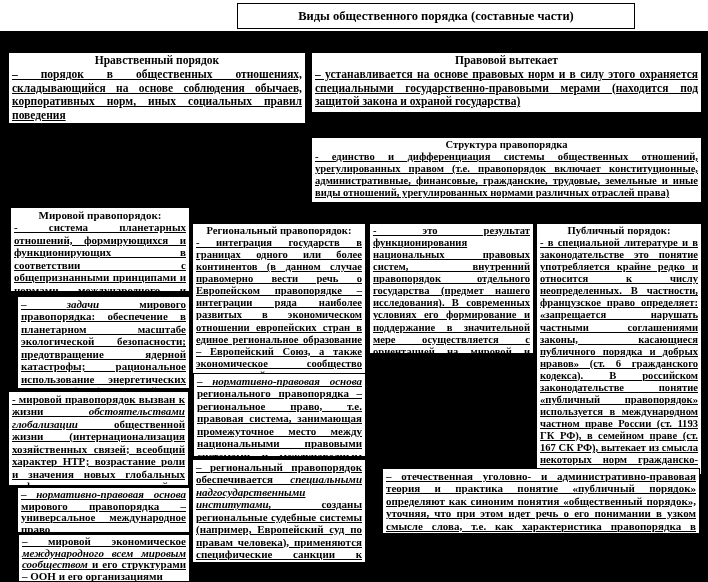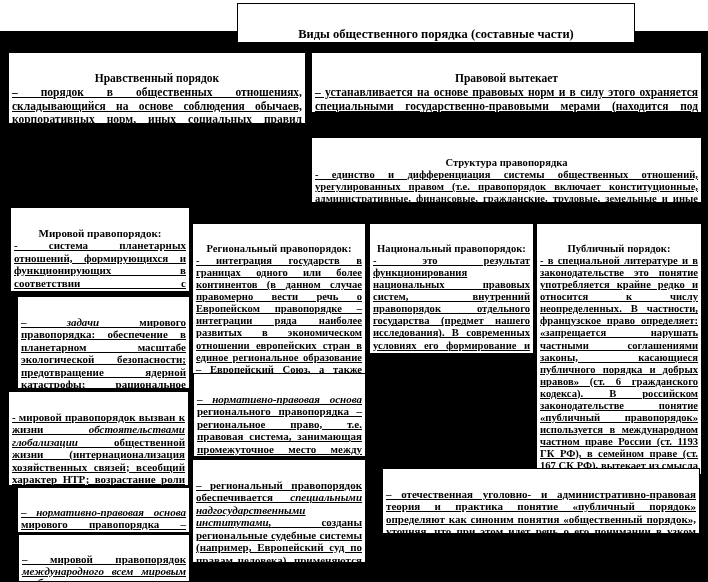--- a/index.html
+++ b/index.html
@@ -1,20 +1,20 @@
 <!DOCTYPE html>
 <html><head>
 <meta charset="utf-8">
 <style>
   html,body{margin:0;padding:0;background:#555;}
   .canvas{position:relative;width:708px;height:582px;background:#000;overflow:hidden;
           font-family:"Liberation Serif","DejaVu Serif",serif;color:#000;font-weight:bold;}
   .topband{position:absolute;left:0;top:0;width:708px;height:31px;background:#fff;}
   .box{position:absolute;background:#fff;border:1px solid #000;box-sizing:border-box;
-       padding:19px 3px;overflow:hidden;text-align:justify;}
+       padding:1px 3px;overflow:hidden;text-align:justify;}
   .bt{text-align:center;}
   .bb{text-align:justify;text-decoration:underline;}
   .title-box{font-size:12.5px;line-height:23px;text-align:center;}
   .fs115{font-size:11.5px;line-height:1.2;}
   .fs11{font-size:11px;line-height:1.13;}
   .fs105{font-size:10.6px;line-height:1.14;margin-top:16px;}
   .iu{font-style:italic;text-decoration:underline;}
   .u{text-decoration:underline;}
 </style>
 </head>
@@ -54,38 +54,37 @@
 
   <div class="box fs11" style="left:8px;top:391px;width:181px;height:95px;">
     <div class="bb"><span>- мировой правопорядок вызван к жизни </span><span class="iu">обстоятельствами глобализации</span><span> общественной жизни (</span><span class="u">интернационализация хозяйственных связей</span><span>; всеобщий характер НТР; возрастание роли и значения новых глобальных информационных технологий и др.)</span></div>
   </div>
 
   <div class="box fs11" style="left:17px;top:487px;width:173px;height:46px;line-height:1.05;">
     <div class="bb"><span>– </span><span class="iu">нормативно-правовая основа</span><span> мирового правопорядка – универсальное международное право</span></div>
   </div>
 
   <div class="box fs11" style="left:18px;top:534px;width:172px;height:48px;line-height:1.05;">
-    <div class="bb"><span>– мировой правопорядок </span><span class="iu">международного всем мировым сообществом</span><span> и его структурами – </span><span class="u">ООН</span><span> и его организациями</span></div>
+    <div class="bb"><span>– мировой экономическое </span><span class="iu">международного всем мировым сообществом</span><span> и его структурами – </span><span class="u">ООН</span><span> и его организациями</span></div>
   </div>
 
   <div class="box fs105" style="left:192px;top:207px;width:174px;height:164px;">
     <div class="bt">Региональный правопорядок:</div>
     <div class="bb">- интеграция государств в границах одного или более континентов (в данном случае правомерно вести речь о Европейском правопорядке – интеграции ряда наиболее развитых в экономическом отношении европейских стран в единое региональное образование – Европейский Союз, а также экономическое сообщество североевропейских государств – Бенилюкс) – т.е. объединение государств в Совет Европы</div>
   </div>
 
   <div class="box fs11" style="left:193px;top:373px;width:173px;height:84px;">
     <div class="bb"><span>– </span><span class="iu">нормативно-правовая основа</span><span> регионального правопорядка – региональное право, т.е. правовая система, занимающая промежуточное место между национальными правовыми системами и международным правом</span></div>
   </div>
 
   <div class="box fs11" style="left:192px;top:459px;width:174px;height:104px;">
     <div class="bb"><span>– региональный правопорядок обеспечивается </span><span class="iu">специальными надгосударственными институтами,</span><span> созданы региональные судебные системы (например, Европейский суд по правам человека), применяются специфические санкции к государствам-нарушителям</span></div>
   </div>
 
   <div class="box fs105" style="left:369px;top:207px;width:165px;height:131px;">
-    <div class="bt">Национальный правопорядок:</div>
     <div class="bb">- это результат функционирования национальных правовых систем, внутренний правопорядок отдельного государства (предмет нашего исследования). В современных условиях его формирование и поддержание в значительной мере осуществляется с ориентацией на мировой и региональный правопорядок</div>
   </div>
 
   <div class="box fs105" style="left:536px;top:207px;width:166px;height:252px;">
     <div class="bt">Публичный порядок:</div>
     <div class="bb">- в специальной литературе и в законодательстве это понятие употребляется крайне редко и относится к числу неопределенных. В частности, французское право определяет: «запрещается нарушать частными соглашениями законы, касающиеся публичного порядка и добрых нравов» (ст. 6 гражданского кодекса). В российском законодательстве понятие «публичный правопорядок» используется в международном частном праве России (ст. 1193 ГК РФ), в семейном праве (ст. 167 СК РФ), вытекает из смысла некоторых норм гражданско-процессуального (ст. 245-250 ГПК РФ), арбитражно-процессуального (ст. 59 АПК РФ) характера.</div>
   </div>
 
   <div class="box fs11" style="left:382px;top:468px;width:318px;height:66px;">
     <div class="bb"><span>– отечественная уголовно- и административно-правовая теория и практика понятие «публичный порядок» определяют как синоним понятия «общественный порядок», уточняя, что при этом идет речь о его понимании </span><span class="u">в узком смысле слова, т.е. как характеристика правопорядка в общественных местах</span></div>

